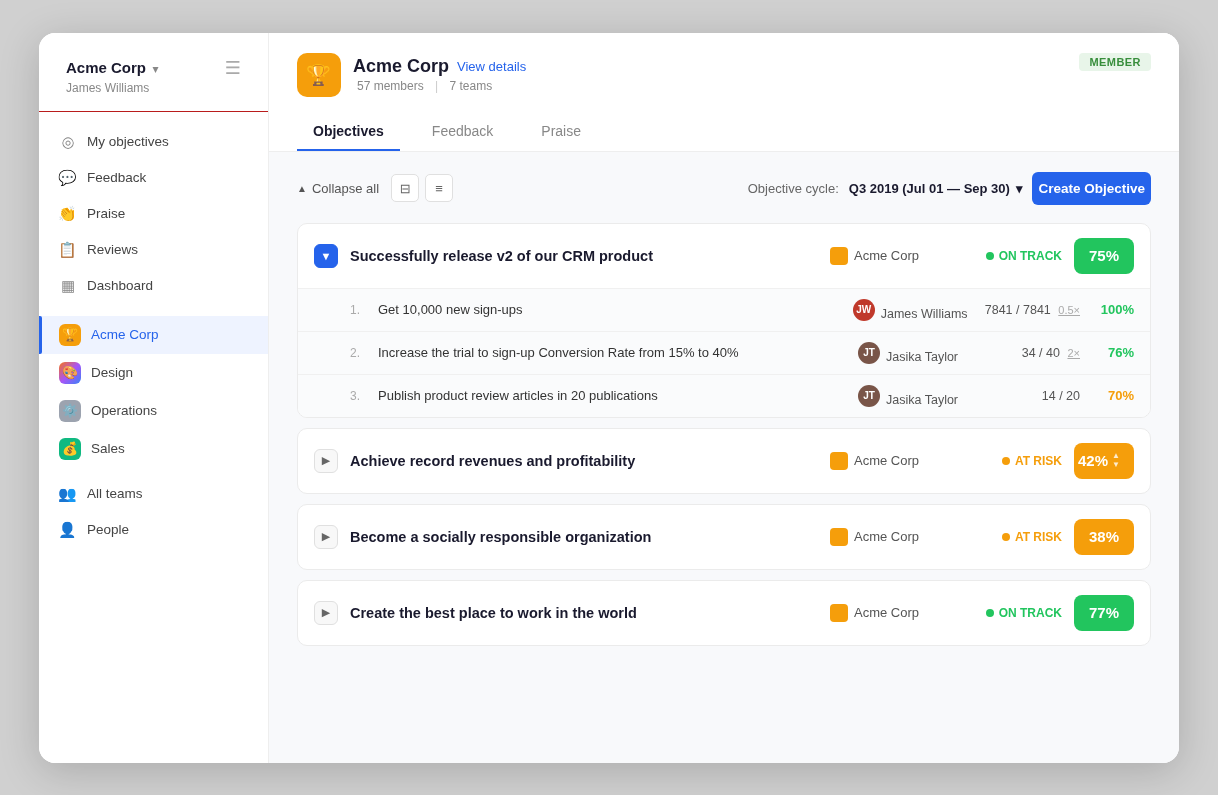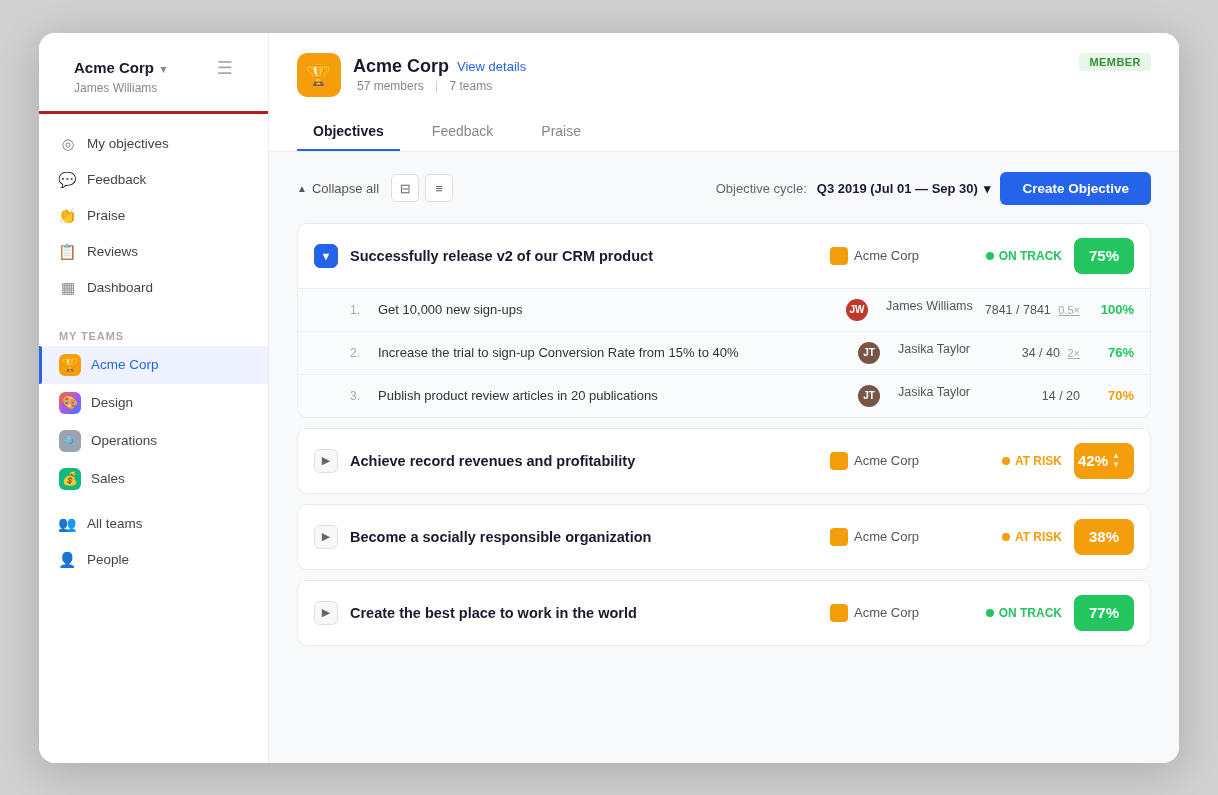--- a/index.html
+++ b/index.html
@@ -24,22 +24,22 @@
     .sidebar {
       width: 230px;
       min-width: 230px;
       background: #fff;
       border-right: 1px solid #eee;
       display: flex;
       flex-direction: column;
       padding: 0;
     }
     .sidebar-header {
-      padding: 24px 35px 16px;
-      border-bottom: 3px solid #b91c1c;
+      padding: 24px 27px 16px;
+      border-bottom: 1px solid #b91c1c;
     }
     .sidebar-brand {
       display: flex;
       align-items: center;
       justify-content: space-between;
     }
     .sidebar-brand-name {
       font-size: 15px;
       font-weight: 700;
       color: #1a1a2e;
@@ -277,21 +277,21 @@
       color: #1a1a2e;
       cursor: pointer;
       background: none;
       border: none;
     }
     .create-btn {
       background: #2563eb;
       color: #fff;
       border: none;
       border-radius: 6px;
-      padding: 9px 22px;
+      padding: 9px 6px;
       font-size: 13.5px;
       font-weight: 600;
       cursor: pointer;
     }
     
     .objective-card {
       background: #fff;
       border: 1px solid #ebebeb;
       border-radius: 10px;
       margin-bottom: 10px;
@@ -396,22 +396,22 @@
       color: #aaa;
       min-width: 16px;
     }
     .kr-title {
       flex: 1;
       font-size: 13px;
       color: #333;
     }
     .kr-owner {
       display: flex;
-      align-items: flex-start;
-      gap: 18px;
+      align-items: flex-end;
+      gap: 6px;
       font-size: 12.5px;
       color: #555;
       min-width: 120px;
     }
     .avatar {
       width: 22px;
       height: 22px;
       border-radius: 50%;
       background: #c0392b;
       display: flex;
@@ -482,21 +482,20 @@
       <div class="sidebar-nav-item">
         <span class="icon">📋</span>
         <span>Reviews</span>
       </div>
       <div class="sidebar-nav-item">
         <span class="icon">▦</span>
         <span>Dashboard</span>
       </div>
     </nav>
 
-    <div class="sidebar-section-label">MY TEAMS</div>
 
     <div class="sidebar-team-item active">
       <div class="team-icon team-icon-yellow">🏆</div>
       <span>Acme Corp</span>
     </div>
     <div class="sidebar-team-item">
       <div class="team-icon team-icon-rainbow">🎨</div>
       <span>Design</span>
     </div>
     <div class="sidebar-team-item">

